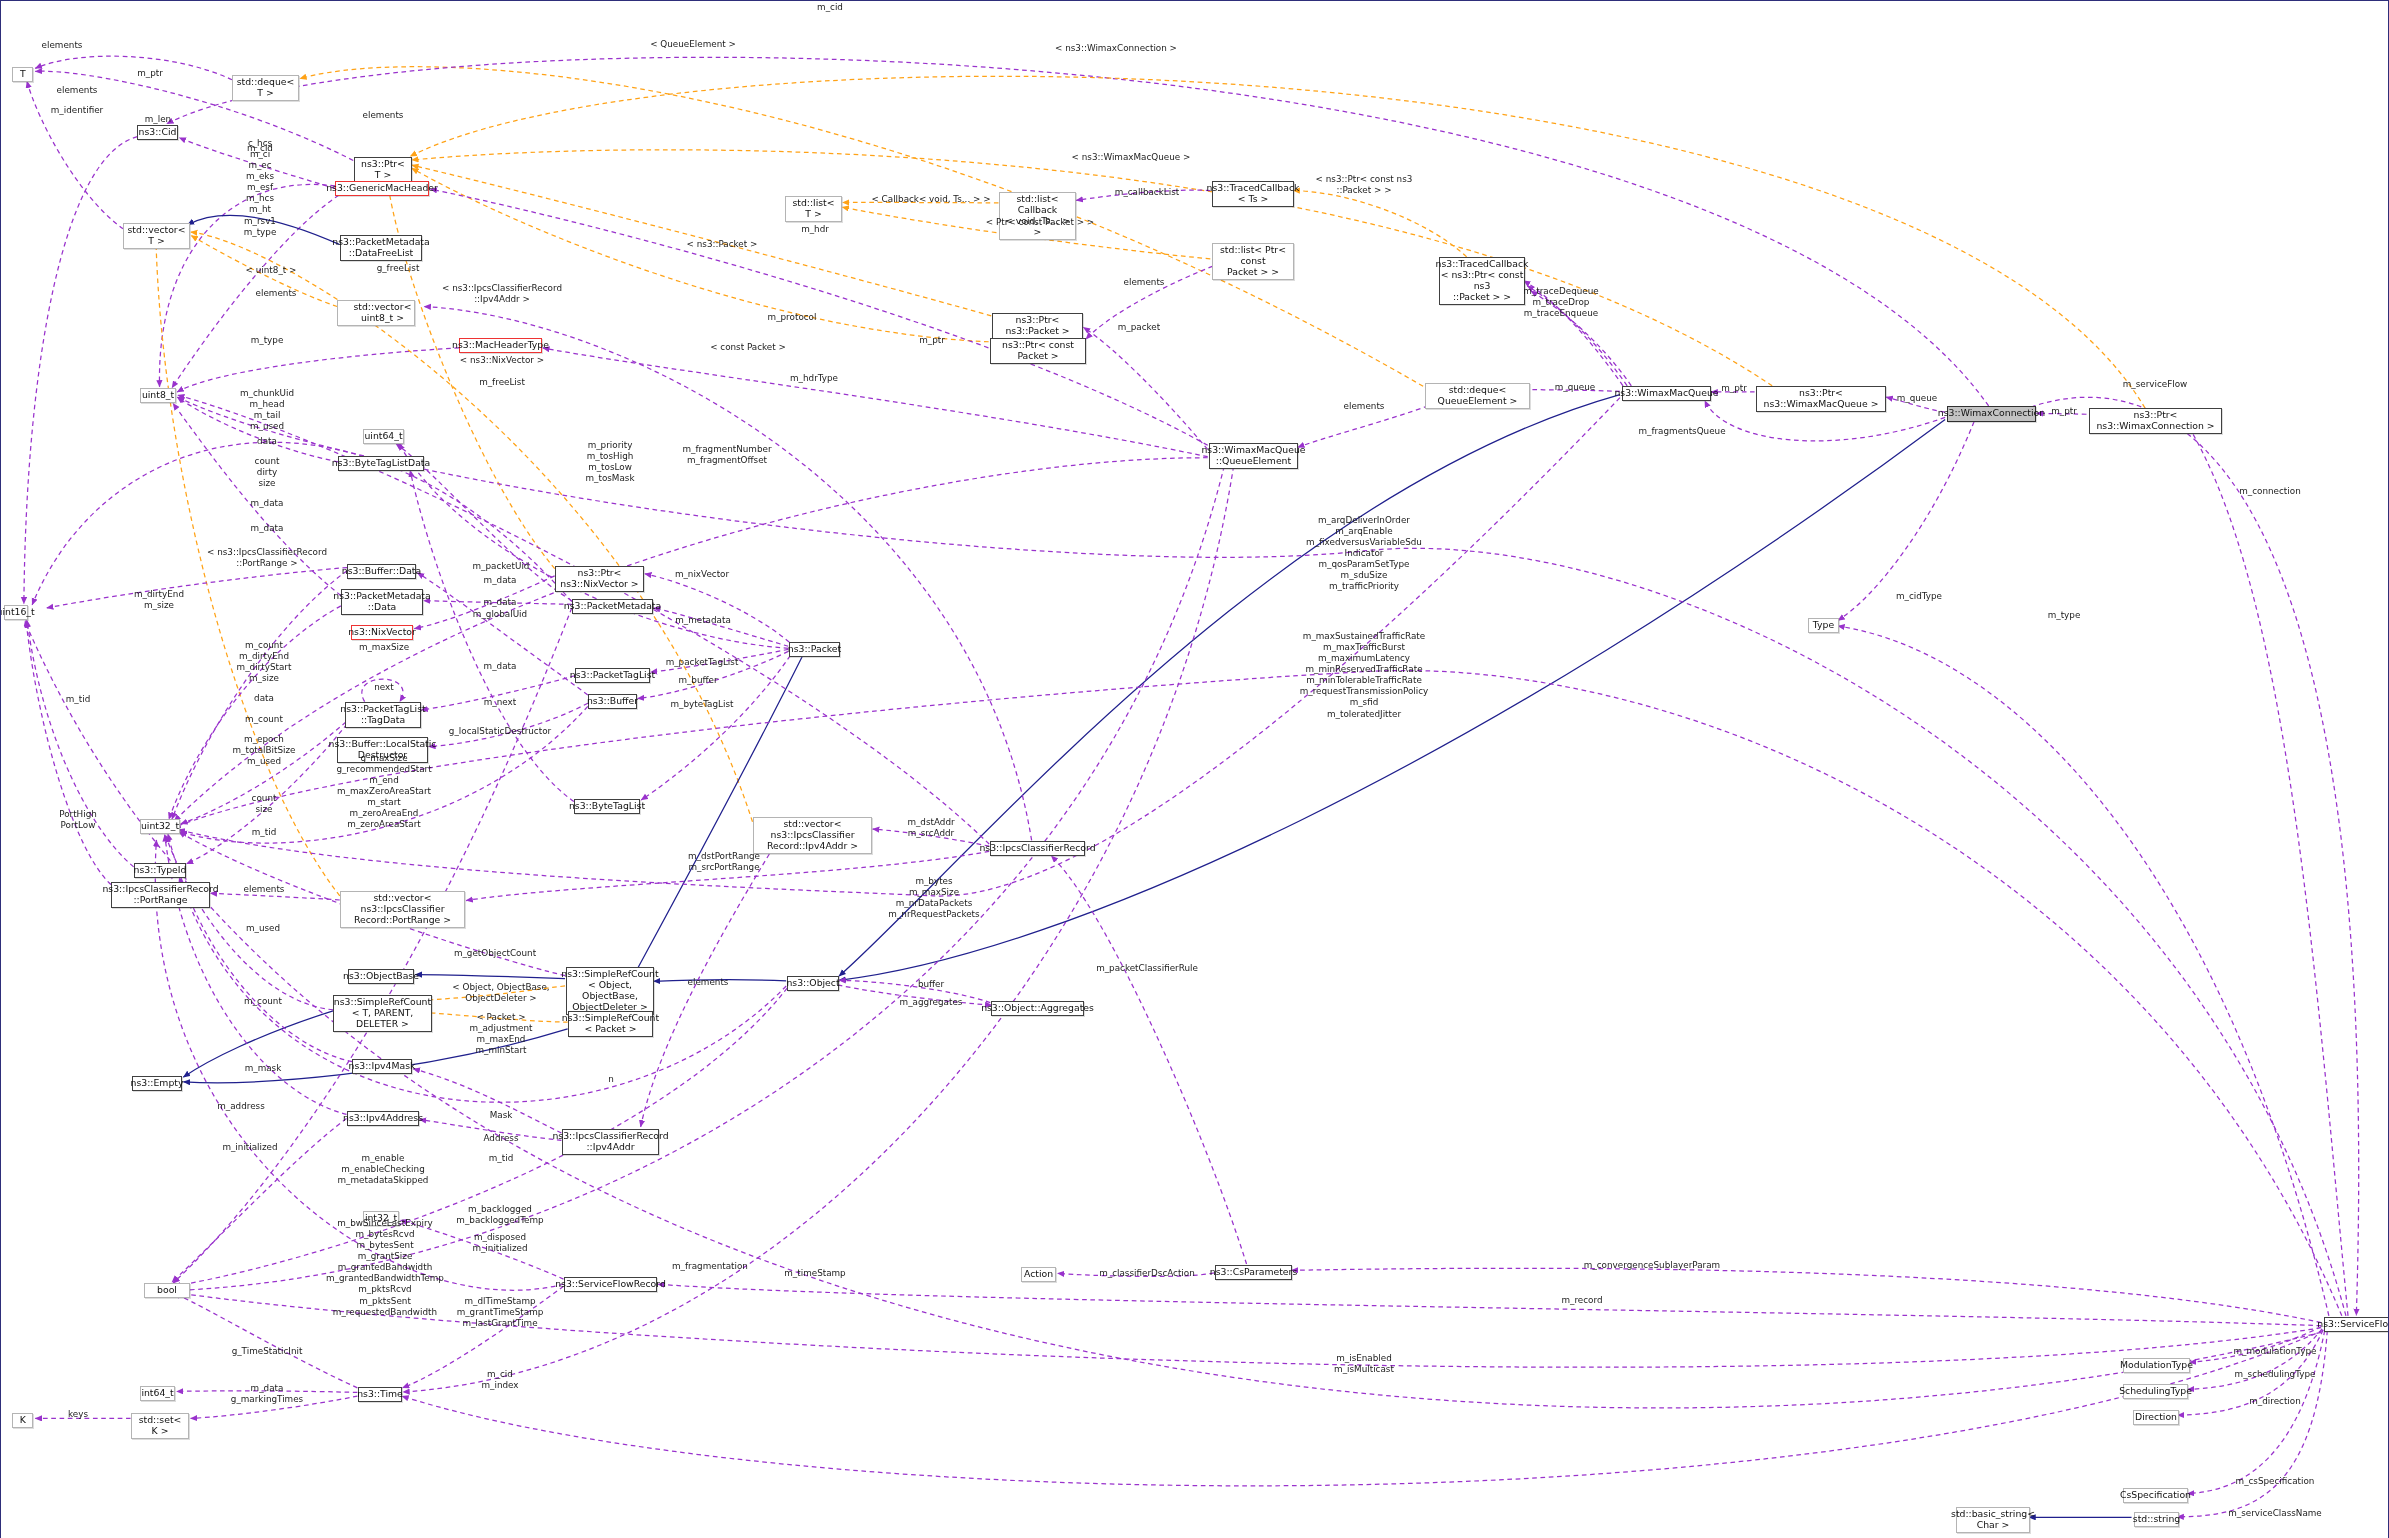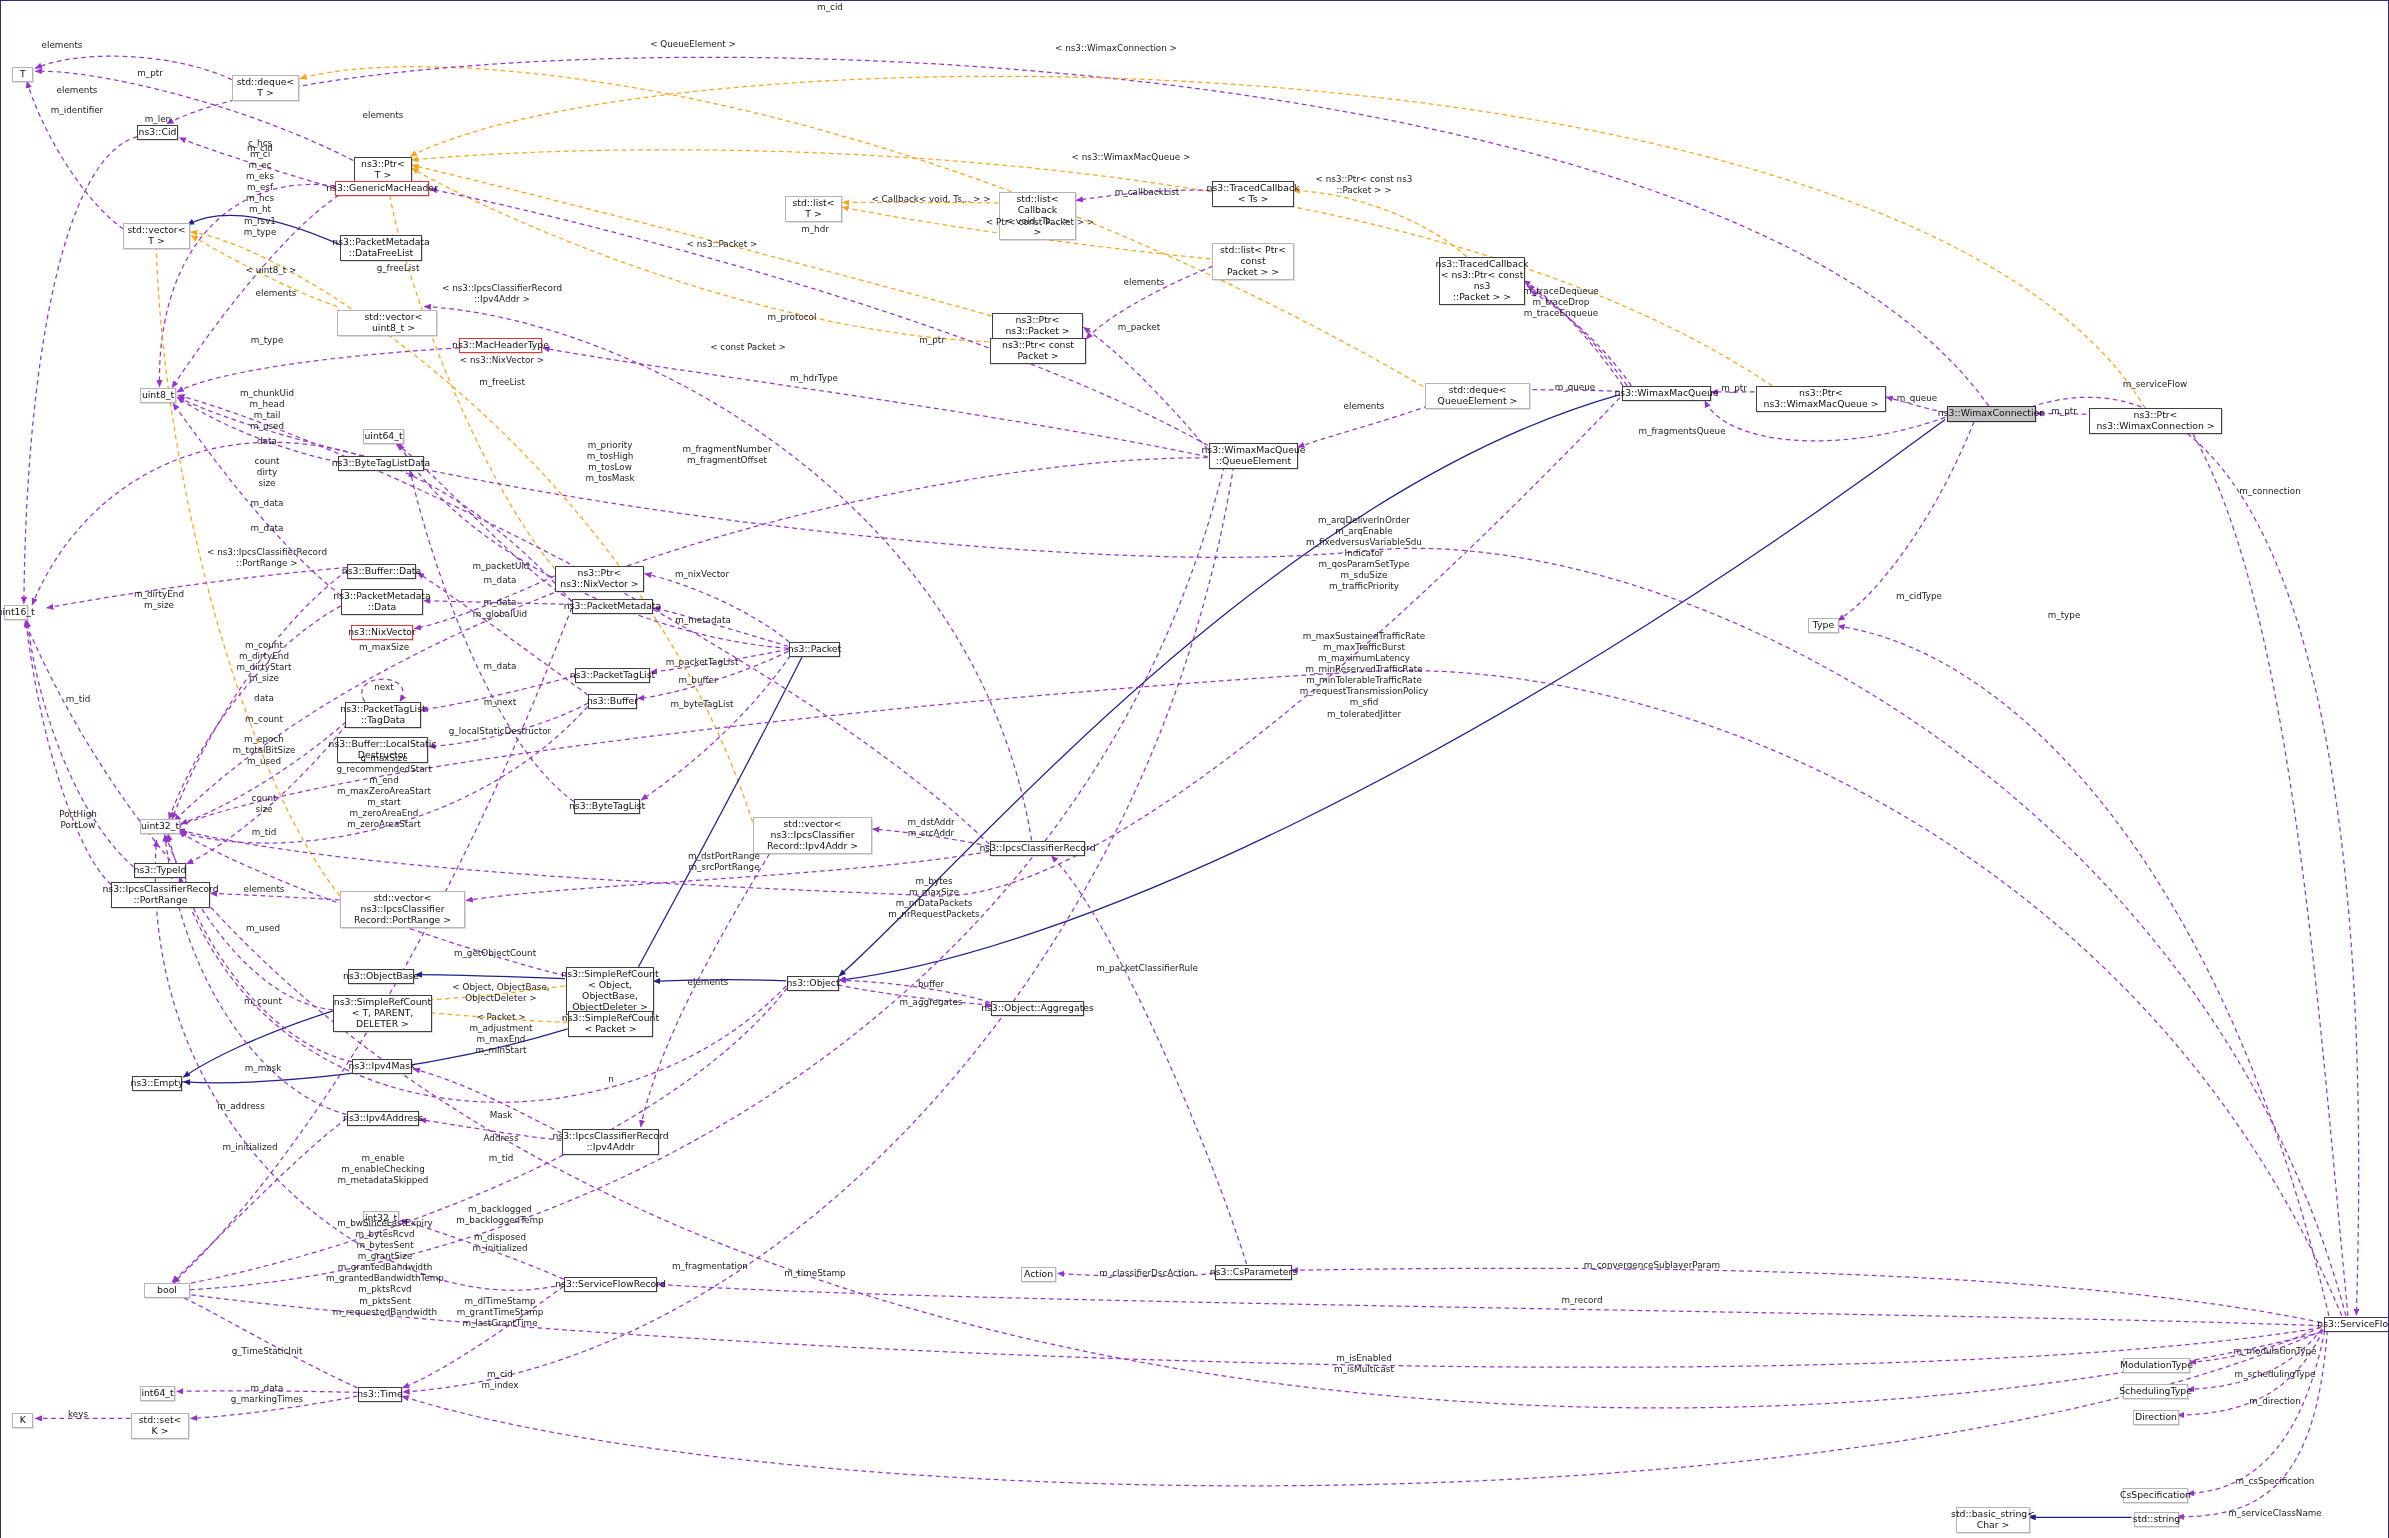--- a/index.html
+++ b/index.html
@@ -152,21 +152,21 @@
       <path d="M667,2158 C570,2230 420,2390 330,2474" fill="none" stroke="#9932cc" stroke-width="2.4" stroke-dasharray="9,7" marker-end="url(#arr-p)"></path>
     </svg>
 <div class="node template" style="left: 11.4px; top: 66px; width: 21px; min-height: 13.5px;">T</div>
     <div class="node template" style="left: 231px; top: 74px; width: 67px; min-height: 14.5px;">std::deque&lt; T &gt;</div>
     <div class="node class" style="left: 136px; top: 124px; width: 41px; min-height: 14.5px;">ns3::Cid</div>
     <div class="node class" style="left: 353px; top: 156px; width: 58px; min-height: 14.5px;">ns3::Ptr&lt; T &gt;</div>
     <div class="node red" style="left: 334px; top: 180px; width: 94px; min-height: 14.5px;">ns3::GenericMacHeader</div>
     <div class="node template" style="left: 122px; top: 222px; width: 67px; min-height: 14.5px;">std::vector&lt; T &gt;</div>
     <div class="node class" style="left: 339px; top: 234px; width: 82px; min-height: 24px;">ns3::PacketMetadata
 ::DataFreeList</div>
-    <div class="node template" style="left: 336px; top: 309px; width: 100px; min-height: 14.5px; padding-left: 16px;">std::vector&lt; uint8_t &gt;</div>
+    <div class="node template" style="left: 336px; top: 299px; width: 78px; min-height: 14.5px; padding-left: 16px;">std::vector&lt; uint8_t &gt;</div>
     <div class="node red" style="left: 458px; top: 337px; width: 83px; min-height: 14.5px;">ns3::MacHeaderType</div>
     <div class="node template" style="left: 139px; top: 387px; width: 36px; min-height: 14.5px;">uint8_t</div>
     <div class="node template" style="left: 362px; top: 428px; width: 41px; min-height: 14.5px;">uint64_t</div>
     <div class="node class" style="left: 337px; top: 455px; width: 86px; min-height: 14.5px;">ns3::ByteTagListData</div>
     <div class="node class" style="left: 346px; top: 563px; width: 69px; min-height: 14.5px;">ns3::Buffer::Data</div>
     <div class="node class" style="left: 340px; top: 588px; width: 82px; min-height: 24px;">ns3::PacketMetadata
 ::Data</div>
     <div class="node red" style="left: 350px; top: 624px; width: 62px; min-height: 14.5px;">ns3::NixVector</div>
     <div class="node class" style="left: 344px; top: 701px; width: 76px; min-height: 24px;">ns3::PacketTagList
 ::TagData</div>

